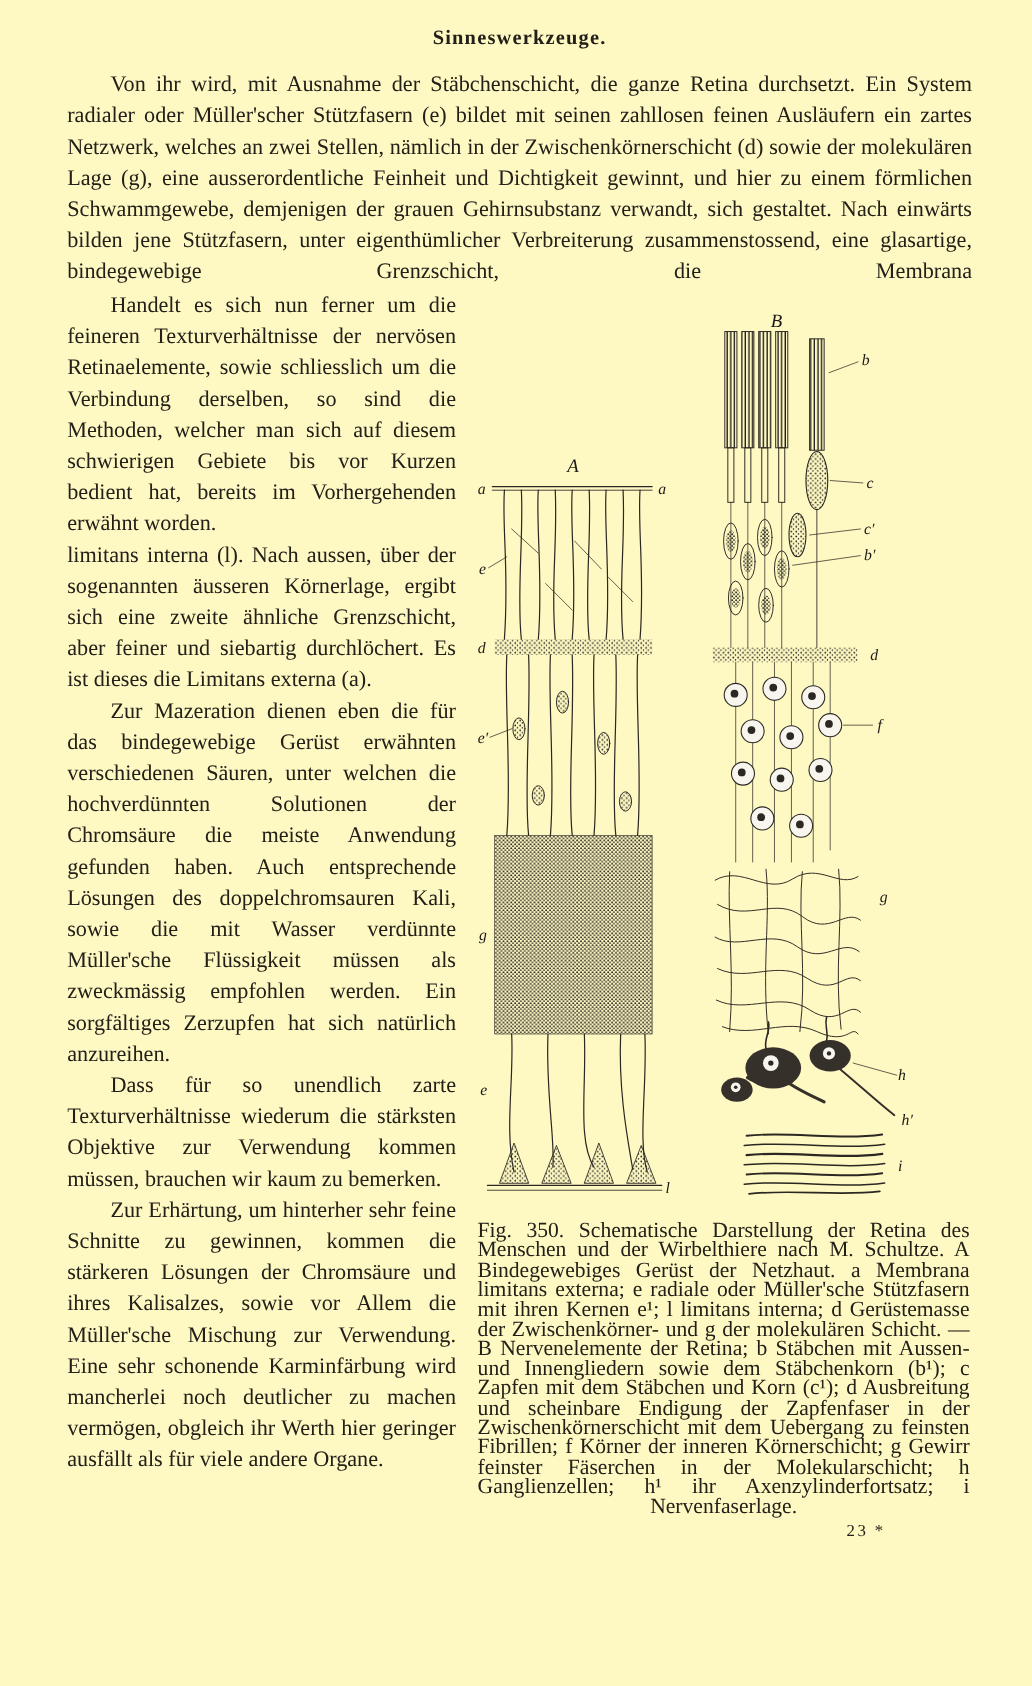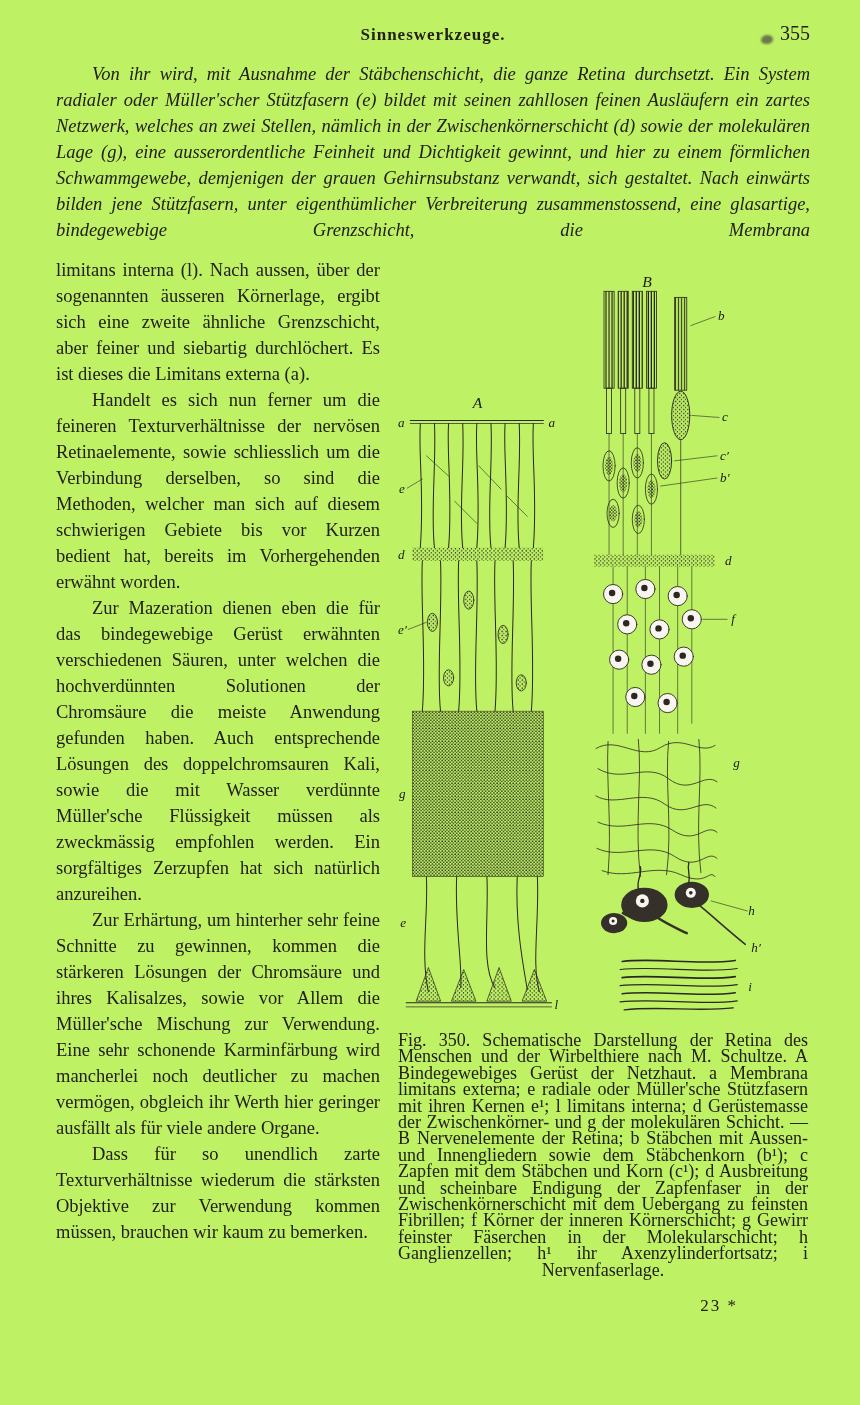--- a/index.html
+++ b/index.html
@@ -1,20 +1,20 @@
 <!DOCTYPE html>
 <html lang="de"><head>
 <meta charset="utf-8">
 <style>
   html, body { margin: 0; padding: 0; background: #efede5; }
   .page {
     position: relative;
     width: 860px; height: 1405px;
     box-sizing: border-box;
-    background: #bef264;
+    background: #fef9c3;
     color: #232019;
     font-family: "Liberation Serif", "DejaVu Serif", serif;
     padding: 22px 50px 0 56px;
     overflow: hidden;
     hyphens: auto;
   }
   .pagehead {
     display: grid;
     grid-template-columns: 1fr auto 1fr;
     align-items: baseline;
@@ -34,21 +34,21 @@
     opacity: .7; filter: blur(1px);
     transform: translateY(4px); margin-right: 7px;
   }
   .pageno { font-size: 20px; }
   .para {
     font-size: 18.5px;
     line-height: 26px;
     text-align: justify;
     margin: 0;
   }
-  .para.intro { text-align-last: justify; margin-bottom: 14px; font-style: italic; }
+  .para.intro { text-align-last: justify; margin-bottom: 2px; }
   .indent { text-indent: 36px; }
   .columns { overflow: hidden; }
   .columns .para { width: auto; }
   .fig {
     float: right;
     width: 414px;
     margin: 2px 0 6px 16px;
   }
   .fig svg { display: block; }
   .fig svg text {
@@ -67,38 +67,34 @@
     padding: 0 2px;
   }
   .para.closing {
     clear: both;
     padding-top: 6px;
     text-align-last: justify;
     text-indent: 36px;
   }
   .gesperrt { letter-spacing: 4px; }
   .signature {
-    margin-top: 12px;
     text-align: right;
     padding-right: 72px;
-    font-size: 17px;
+    font-size: 14px;
     letter-spacing: 2px;
   }
 </style>
 </head>
 <body>
 
 <div class="page">
 
   <header class="pagehead">
     <div></div>
     <div class="running-title">Sinneswerkzeuge.</div>
-    <div class="pageno-wrap">
-      <span class="smudge"></span><span class="pageno">355</span>
-    </div>
   </header>
 
   <p class="para intro indent">Von ihr wird, mit Ausnahme der Stäbchenschicht, die ganze Retina durchsetzt. Ein System radialer oder Müller'scher Stützfasern (e) bildet mit seinen zahllosen feinen Ausläufern ein zartes Netzwerk, welches an zwei Stellen, nämlich in der Zwischenkörnerschicht (d) sowie der molekulären Lage (g), eine ausserordentliche Feinheit und Dichtigkeit gewinnt, und hier zu einem förmlichen Schwammgewebe, demjenigen der grauen Gehirnsubstanz verwandt, sich gestaltet. Nach einwärts bilden jene Stützfasern, unter eigenthümlicher Verbreiterung zusammenstossend, eine glasartige, bindegewebige Grenzschicht, die Membrana</p>
 
   <section class="columns">
 
     <figure class="fig">
       <svg viewBox="0 0 410 756" width="414" height="763" xmlns="http://www.w3.org/2000/svg">
         <defs>
           <pattern id="dots" width="4" height="4" patternUnits="userSpaceOnUse">
@@ -301,24 +297,24 @@
         <text x="332" y="361">f</text>
         <text x="334" y="503">g</text>
         <text x="349" y="650">h</text>
         <text x="352" y="687">h′</text>
         <text x="349" y="725">i</text>
       </svg>
 
       <figcaption class="caption">Fig. 350. Schematische Darstellung der Retina des Menschen und der Wirbelthiere nach M. Schultze. A Bindegewebiges Gerüst der Netzhaut. a Membrana limitans externa; e radiale oder Müller'sche Stützfasern mit ihren Kernen e¹; l limitans interna; d Gerüstemasse der Zwischenkörner- und g der molekulären Schicht. — B Nervenelemente der Retina; b Stäbchen mit Aussen- und Innengliedern sowie dem Stäbchenkorn (b¹); c Zapfen mit dem Stäbchen und Korn (c¹); d Ausbreitung und scheinbare Endigung der Zapfenfaser in der Zwischenkörnerschicht mit dem Uebergang zu feinsten Fibrillen; f Körner der inneren Körnerschicht; g Gewirr feinster Fäserchen in der Molekularschicht; h Ganglienzellen; h¹ ihr Axenzylinderfortsatz; i Nervenfaserlage.</figcaption>
     </figure>
 
+    <p class="para indent">Handelt es sich nun ferner um die feineren Texturverhältnisse der nervösen Retinaelemente, sowie schliesslich um die Verbindung derselben, so sind die Methoden, welcher man sich auf diesem schwierigen Gebiete bis vor Kurzen bedient hat, bereits im Vorhergehenden erwähnt worden.</p>
     <p class="para">limitans interna (l). Nach aussen, über der sogenannten äusseren Körnerlage, ergibt sich eine zweite ähnliche Grenzschicht, aber feiner und siebartig durchlöchert. Es ist dieses die Limitans externa (a).</p>
-    <p class="para indent">Handelt es sich nun ferner um die feineren Texturverhältnisse der nervösen Retinaelemente, sowie schliesslich um die Verbindung derselben, so sind die Methoden, welcher man sich auf diesem schwierigen Gebiete bis vor Kurzen bedient hat, bereits im Vorhergehenden erwähnt worden.</p>
     <p class="para indent">Zur Mazeration dienen eben die für das bindegewebige Gerüst erwähnten verschiedenen Säuren, unter welchen die hochverdünnten Solutionen der Chromsäure die meiste Anwendung gefunden haben. Auch entsprechende Lösungen des doppelchromsauren Kali, sowie die mit Wasser verdünnte Müller'sche Flüssigkeit müssen als zweckmässig empfohlen werden. Ein sorgfältiges Zerzupfen hat sich natürlich anzureihen.</p>
+    <p class="para indent">Dass für so unendlich zarte Texturverhältnisse wiederum die stärksten Objektive zur Verwendung kommen müssen, brauchen wir kaum zu bemerken.</p>
     <p class="para indent">Zur Erhärtung, um hinterher sehr feine Schnitte zu gewinnen, kommen die stärkeren Lösungen der Chromsäure und ihres Kalisalzes, sowie vor Allem die Müller'sche Mischung zur Verwendung. Eine sehr schonende Karminfärbung wird mancherlei noch deutlicher zu machen vermögen, obgleich ihr Werth hier geringer ausfällt als für viele andere Organe.</p>
-    <p class="para indent">Dass für so unendlich zarte Texturverhältnisse wiederum die stärksten Objektive zur Verwendung kommen müssen, brauchen wir kaum zu bemerken.</p>
 
   </section>
 
 
   <div class="signature">23 *</div>
 
 </div>
 
 </body></html>

